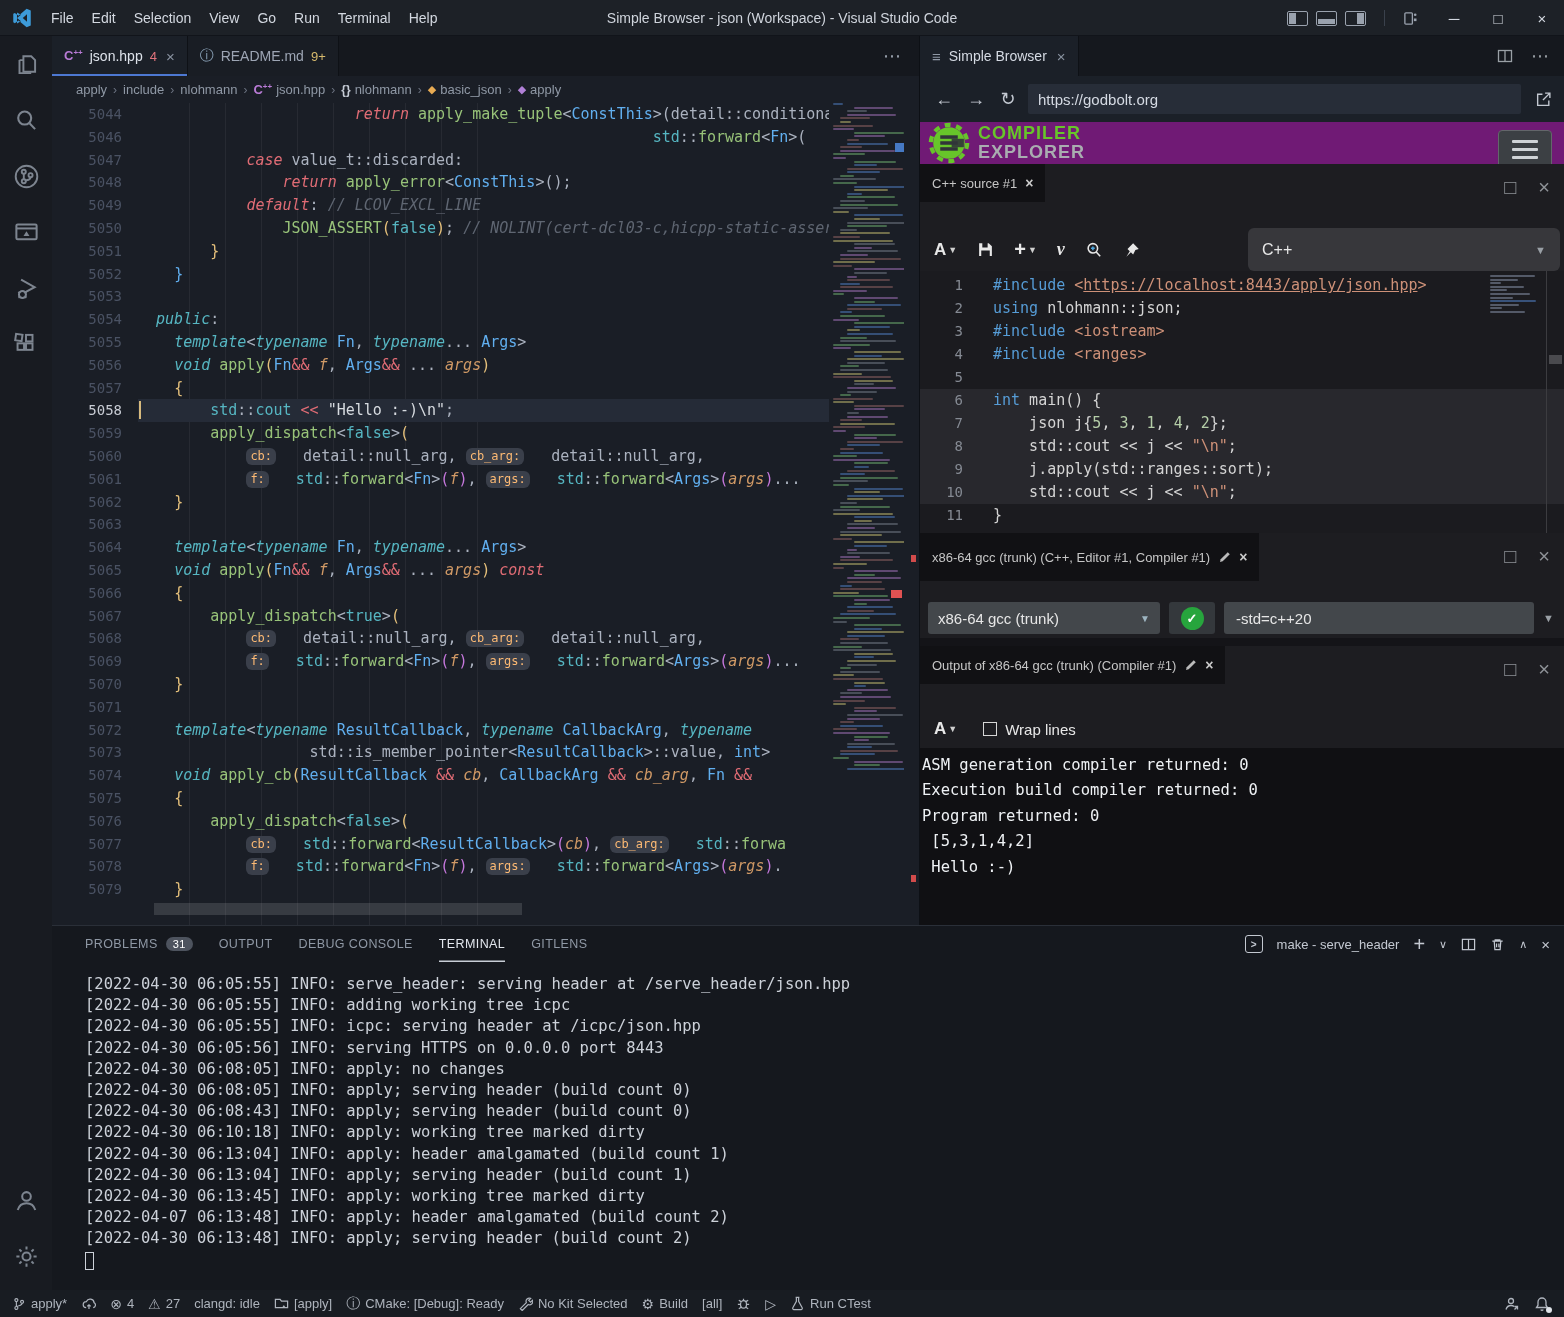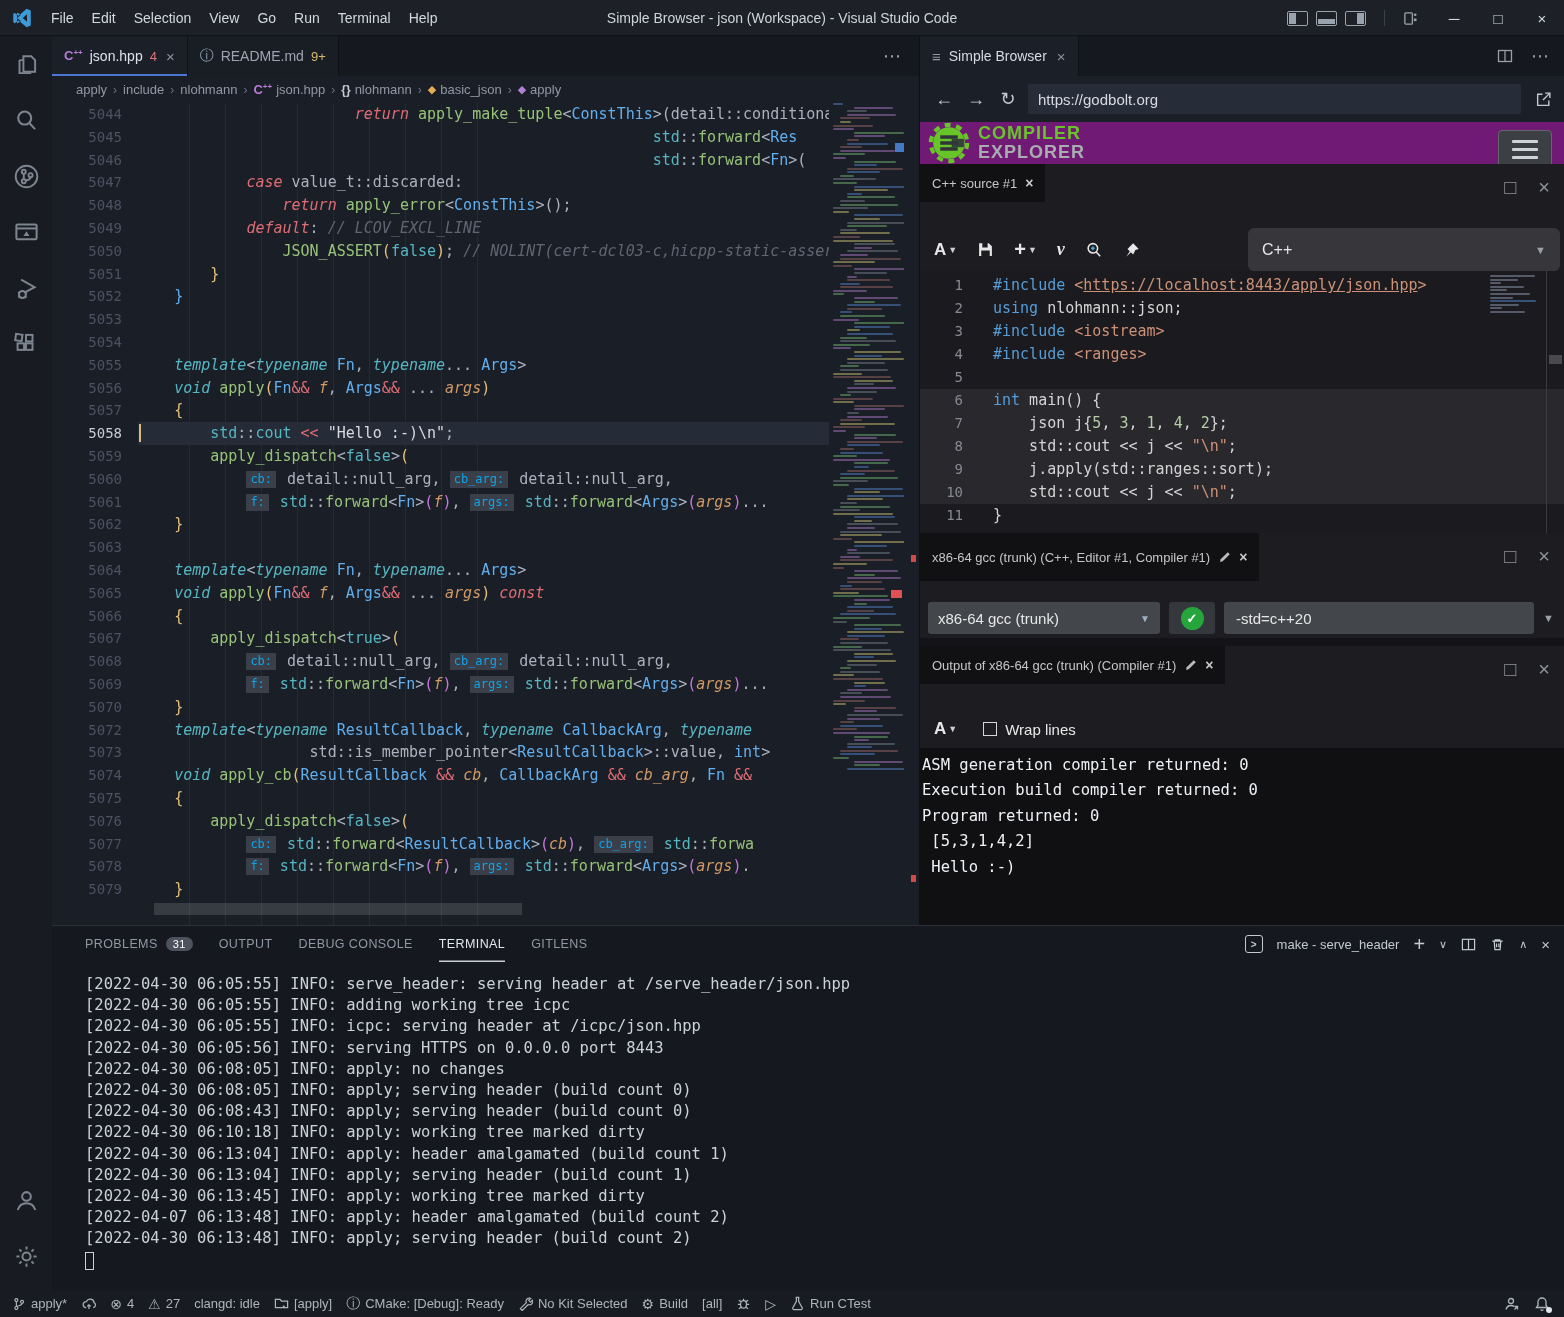--- a/index.html
+++ b/index.html
@@ -58,21 +58,21 @@
   .eline.active .ctext { background:#252b37; }
   .eline.active .ln { color:#c8ccd4; }
   .cursor { position:absolute; left:1px; top:2px; height:18px; width:2px; background:#d7ba7d; }
   .tk-p { color:#abb2bf; } .tk-k { color:#e06c75; font-style:italic; }
   .tk-c { color:#56b6c2; font-style:italic; } .tk-t { color:#61afef; }
   .tk-f { color:#98c379; } .tk-a { color:#d19a66; font-style:italic; }
   .tk-s { color:#56b6c2; } .tk-w { color:#d7dbe0; }
   .tk-m { color:#5f6672; font-style:italic; }
   .tk-y { color:#e5c07b; } .tk-b { color:#61afef; } .tk-u { color:#c678dd; }
   .tk-r { color:#e06c75; }
-  .hint { display:inline-block; background:#3a3f4a; color:#0ea5e9; border-radius:0; padding:0 4px; font-size:12px; line-height:17px; vertical-align:1px; margin-right:2px; }
+  .hint { display:inline-block; background:#3a3f4a; color:#fdba74; border-radius:6px; padding:0 4px; font-size:12px; line-height:17px; vertical-align:1px; margin-right:18px; }
   #minimap { position:absolute; right:15px; top:0; width:75px; bottom:0; background:#1a1e26; overflow:hidden; }
   .mm-row { height:2px; margin-bottom:1.6px; border-radius:1px; }
   .mm-marker-blue { position:absolute; right:0; top:40px; width:9px; height:9px; background:#4f8ae0; opacity:.85; }
   .mm-marker-red { position:absolute; right:2px; top:487px; width:11px; height:8px; background:#e05252; }
   #scrollstrip { position:absolute; right:0; top:0; width:15px; bottom:0; }
   .ov-red { position:absolute; right:3px; width:5px; height:7px; background:#d14b4b; }
   #hscroll { position:absolute; left:102px; top:800px; width:368px; height:12px; background:rgba(255,255,255,0.13); }
 
   
   #browser-region { position:absolute; left:920px; top:36px; width:644px; height:889px; background:#141418; display:flex; flex-direction:column; }
@@ -297,46 +297,46 @@
       </span>
       <span class="crumb-sep">›</span>
       <span class="crumb">
         <span class="ico-method">◆</span>
         <span>apply</span>
       </span>
     </div>
   <div id="code-area">
     <div id="code-wrap">
         <div class="eline"><span class="ln">5044</span><span class="ctext"><span class="tk-p">                        </span><span class="tk-k">return</span><span class="tk-p"> </span><span class="tk-f">apply_make_tuple</span><span class="tk-p">&lt;</span><span class="tk-t">ConstThis</span><span class="tk-p">&gt;(</span><span class="tk-p">detail::conditional_static_cast&lt;ConstThis&gt;</span></span></div>
-        <div class="eline"><span class="ln">5045</span><span class="ctext"><span class="tk-p">                                                         </span><span class="tk-s">std</span><span class="tk-p">::</span><span class="tk-f">forward</span><span class="tk-p">&lt;</span><span class="tk-t">Res</span></span></div>
         <div class="eline"><span class="ln">5046</span><span class="ctext"><span class="tk-p">                                                         </span><span class="tk-s">std</span><span class="tk-p">::</span><span class="tk-f">forward</span><span class="tk-p">&lt;</span><span class="tk-t">Fn</span><span class="tk-p">&gt;(</span></span></div>
         <div class="eline"><span class="ln">5047</span><span class="ctext"><span class="tk-p">            </span><span class="tk-k">case</span><span class="tk-p"> value_t::discarded:</span></span></div>
         <div class="eline"><span class="ln">5048</span><span class="ctext"><span class="tk-p">                </span><span class="tk-k">return</span><span class="tk-p"> </span><span class="tk-f">apply_error</span><span class="tk-p">&lt;</span><span class="tk-t">ConstThis</span><span class="tk-p">&gt;();</span></span></div>
         <div class="eline"><span class="ln">5049</span><span class="ctext"><span class="tk-p">            </span><span class="tk-k">default</span><span class="tk-p">: </span><span class="tk-m">// LCOV_EXCL_LINE</span></span></div>
         <div class="eline"><span class="ln">5050</span><span class="ctext"><span class="tk-p">                </span><span class="tk-f">JSON_ASSERT</span><span class="tk-y">(</span><span class="tk-s">false</span><span class="tk-y">)</span><span class="tk-p">; </span><span class="tk-m">// NOLINT(cert-dcl03-c,hicpp-static-assert,misc-static-assert)</span></span></div>
         <div class="eline"><span class="ln">5051</span><span class="ctext"><span class="tk-p">        </span><span class="tk-y">}</span></span></div>
         <div class="eline"><span class="ln">5052</span><span class="ctext"><span class="tk-p">    </span><span class="tk-b">}</span></span></div>
         <div class="eline"><span class="ln">5053</span><span class="ctext"><span class="tk-p"></span></span></div>
-        <div class="eline"><span class="ln">5054</span></div>
+        <div class="eline"><span class="ln">5054</span><span class="ctext"><span class="tk-p">  </span><span class="tk-c">public</span><span class="tk-p">:</span></span></div>
         <div class="eline"><span class="ln">5055</span><span class="ctext"><span class="tk-p">    </span><span class="tk-c">template</span><span class="tk-p">&lt;</span><span class="tk-c">typename</span><span class="tk-p"> </span><span class="tk-t">Fn</span><span class="tk-p">, </span><span class="tk-c">typename</span><span class="tk-p">... </span><span class="tk-t">Args</span><span class="tk-p">&gt;</span></span></div>
         <div class="eline"><span class="ln">5056</span><span class="ctext"><span class="tk-p">    </span><span class="tk-c">void</span><span class="tk-p"> </span><span class="tk-f">apply</span><span class="tk-y">(</span><span class="tk-t">Fn</span><span class="tk-r">&amp;&amp;</span><span class="tk-p"> </span><span class="tk-a">f</span><span class="tk-p">, </span><span class="tk-t">Args</span><span class="tk-r">&amp;&amp;</span><span class="tk-p"> ... </span><span class="tk-a">args</span><span class="tk-y">)</span></span></div>
         <div class="eline"><span class="ln">5057</span><span class="ctext"><span class="tk-p">    </span><span class="tk-y">{</span></span></div>
         <div class="eline active"><span class="ln">5058</span><span class="ctext"><span class="tk-p">        </span><span class="tk-s">std</span><span class="tk-p">::</span><span class="tk-s">cout</span><span class="tk-p"> </span><span class="tk-r">&lt;&lt;</span><span class="tk-p"> </span><span class="tk-w">"Hello :-)\n"</span><span class="tk-p">;</span><span class="cursor"></span></span></div>
         <div class="eline"><span class="ln">5059</span><span class="ctext"><span class="tk-p">        </span><span class="tk-f">apply_dispatch</span><span class="tk-p">&lt;</span><span class="tk-s">false</span><span class="tk-p">&gt;</span><span class="tk-y">(</span></span></div>
         <div class="eline"><span class="ln">5060</span><span class="ctext"><span class="tk-p">            </span><span class="hint">cb:</span><span class="tk-p"> detail::null_arg, </span><span class="hint">cb_arg:</span><span class="tk-p"> detail::null_arg,</span></span></div>
         <div class="eline"><span class="ln">5061</span><span class="ctext"><span class="tk-p">            </span><span class="hint">f:</span><span class="tk-p"> </span><span class="tk-s">std</span><span class="tk-p">::</span><span class="tk-f">forward</span><span class="tk-p">&lt;</span><span class="tk-t">Fn</span><span class="tk-p">&gt;</span><span class="tk-u">(</span><span class="tk-a">f</span><span class="tk-u">)</span><span class="tk-p">, </span><span class="hint">args:</span><span class="tk-p"> </span><span class="tk-s">std</span><span class="tk-p">::</span><span class="tk-f">forward</span><span class="tk-p">&lt;</span><span class="tk-t">Args</span><span class="tk-p">&gt;</span><span class="tk-u">(</span><span class="tk-a">args</span><span class="tk-u">)</span><span class="tk-p">...</span></span></div>
         <div class="eline"><span class="ln">5062</span><span class="ctext"><span class="tk-p">    </span><span class="tk-y">}</span></span></div>
         <div class="eline"><span class="ln">5063</span><span class="ctext"><span class="tk-p"></span></span></div>
         <div class="eline"><span class="ln">5064</span><span class="ctext"><span class="tk-p">    </span><span class="tk-c">template</span><span class="tk-p">&lt;</span><span class="tk-c">typename</span><span class="tk-p"> </span><span class="tk-t">Fn</span><span class="tk-p">, </span><span class="tk-c">typename</span><span class="tk-p">... </span><span class="tk-t">Args</span><span class="tk-p">&gt;</span></span></div>
         <div class="eline"><span class="ln">5065</span><span class="ctext"><span class="tk-p">    </span><span class="tk-c">void</span><span class="tk-p"> </span><span class="tk-f">apply</span><span class="tk-y">(</span><span class="tk-t">Fn</span><span class="tk-r">&amp;&amp;</span><span class="tk-p"> </span><span class="tk-a">f</span><span class="tk-p">, </span><span class="tk-t">Args</span><span class="tk-r">&amp;&amp;</span><span class="tk-p"> ... </span><span class="tk-a">args</span><span class="tk-y">)</span><span class="tk-p"> </span><span class="tk-k">const</span></span></div>
         <div class="eline"><span class="ln">5066</span><span class="ctext"><span class="tk-p">    </span><span class="tk-y">{</span></span></div>
         <div class="eline"><span class="ln">5067</span><span class="ctext"><span class="tk-p">        </span><span class="tk-f">apply_dispatch</span><span class="tk-p">&lt;</span><span class="tk-s">true</span><span class="tk-p">&gt;</span><span class="tk-y">(</span></span></div>
         <div class="eline"><span class="ln">5068</span><span class="ctext"><span class="tk-p">            </span><span class="hint">cb:</span><span class="tk-p"> detail::null_arg, </span><span class="hint">cb_arg:</span><span class="tk-p"> detail::null_arg,</span></span></div>
         <div class="eline"><span class="ln">5069</span><span class="ctext"><span class="tk-p">            </span><span class="hint">f:</span><span class="tk-p"> </span><span class="tk-s">std</span><span class="tk-p">::</span><span class="tk-f">forward</span><span class="tk-p">&lt;</span><span class="tk-t">Fn</span><span class="tk-p">&gt;</span><span class="tk-u">(</span><span class="tk-a">f</span><span class="tk-u">)</span><span class="tk-p">, </span><span class="hint">args:</span><span class="tk-p"> </span><span class="tk-s">std</span><span class="tk-p">::</span><span class="tk-f">forward</span><span class="tk-p">&lt;</span><span class="tk-t">Args</span><span class="tk-p">&gt;</span><span class="tk-u">(</span><span class="tk-a">args</span><span class="tk-u">)</span><span class="tk-p">...</span></span></div>
         <div class="eline"><span class="ln">5070</span><span class="ctext"><span class="tk-p">    </span><span class="tk-y">}</span></span></div>
+        <div class="eline"><span class="ln">5071</span><span class="ctext"><span class="tk-p"></span></span></div>
         <div class="eline"><span class="ln">5072</span><span class="ctext"><span class="tk-p">    </span><span class="tk-c">template</span><span class="tk-p">&lt;</span><span class="tk-c">typename</span><span class="tk-p"> </span><span class="tk-t">ResultCallback</span><span class="tk-p">, </span><span class="tk-c">typename</span><span class="tk-p"> </span><span class="tk-t">CallbackArg</span><span class="tk-p">, </span><span class="tk-c">typename</span></span></div>
         <div class="eline"><span class="ln">5073</span><span class="ctext"><span class="tk-p">                   </span><span class="tk-p">std::is_member_pointer&lt;</span><span class="tk-t">ResultCallback</span><span class="tk-p">&gt;::value, </span><span class="tk-t">int</span><span class="tk-p">&gt;</span></span></div>
         <div class="eline"><span class="ln">5074</span><span class="ctext"><span class="tk-p">    </span><span class="tk-c">void</span><span class="tk-p"> </span><span class="tk-f">apply_cb</span><span class="tk-y">(</span><span class="tk-t">ResultCallback</span><span class="tk-p"> </span><span class="tk-r">&amp;&amp;</span><span class="tk-p"> </span><span class="tk-a">cb</span><span class="tk-p">, </span><span class="tk-t">CallbackArg</span><span class="tk-p"> </span><span class="tk-r">&amp;&amp;</span><span class="tk-p"> </span><span class="tk-a">cb_arg</span><span class="tk-p">, </span><span class="tk-t">Fn</span><span class="tk-p"> </span><span class="tk-r">&amp;&amp;</span></span></div>
         <div class="eline"><span class="ln">5075</span><span class="ctext"><span class="tk-p">    </span><span class="tk-y">{</span></span></div>
         <div class="eline"><span class="ln">5076</span><span class="ctext"><span class="tk-p">        </span><span class="tk-f">apply_dispatch</span><span class="tk-p">&lt;</span><span class="tk-s">false</span><span class="tk-p">&gt;</span><span class="tk-y">(</span></span></div>
         <div class="eline"><span class="ln">5077</span><span class="ctext"><span class="tk-p">            </span><span class="hint">cb:</span><span class="tk-p"> </span><span class="tk-s">std</span><span class="tk-p">::</span><span class="tk-f">forward</span><span class="tk-p">&lt;</span><span class="tk-t">ResultCallback</span><span class="tk-p">&gt;</span><span class="tk-u">(</span><span class="tk-a">cb</span><span class="tk-u">)</span><span class="tk-p">, </span><span class="hint">cb_arg:</span><span class="tk-p"> </span><span class="tk-s">std</span><span class="tk-p">::</span><span class="tk-f">forwa</span></span></div>
         <div class="eline"><span class="ln">5078</span><span class="ctext"><span class="tk-p">            </span><span class="hint">f:</span><span class="tk-p"> </span><span class="tk-s">std</span><span class="tk-p">::</span><span class="tk-f">forward</span><span class="tk-p">&lt;</span><span class="tk-t">Fn</span><span class="tk-p">&gt;</span><span class="tk-u">(</span><span class="tk-a">f</span><span class="tk-u">)</span><span class="tk-p">, </span><span class="hint">args:</span><span class="tk-p"> </span><span class="tk-s">std</span><span class="tk-p">::</span><span class="tk-f">forward</span><span class="tk-p">&lt;</span><span class="tk-t">Args</span><span class="tk-p">&gt;</span><span class="tk-u">(</span><span class="tk-a">args</span><span class="tk-u">)</span><span class="tk-p">.</span></span></div>
         <div class="eline"><span class="ln">5079</span><span class="ctext"><span class="tk-p">    </span><span class="tk-y">}</span></span></div>
       </div>
     <div id="minimap">

